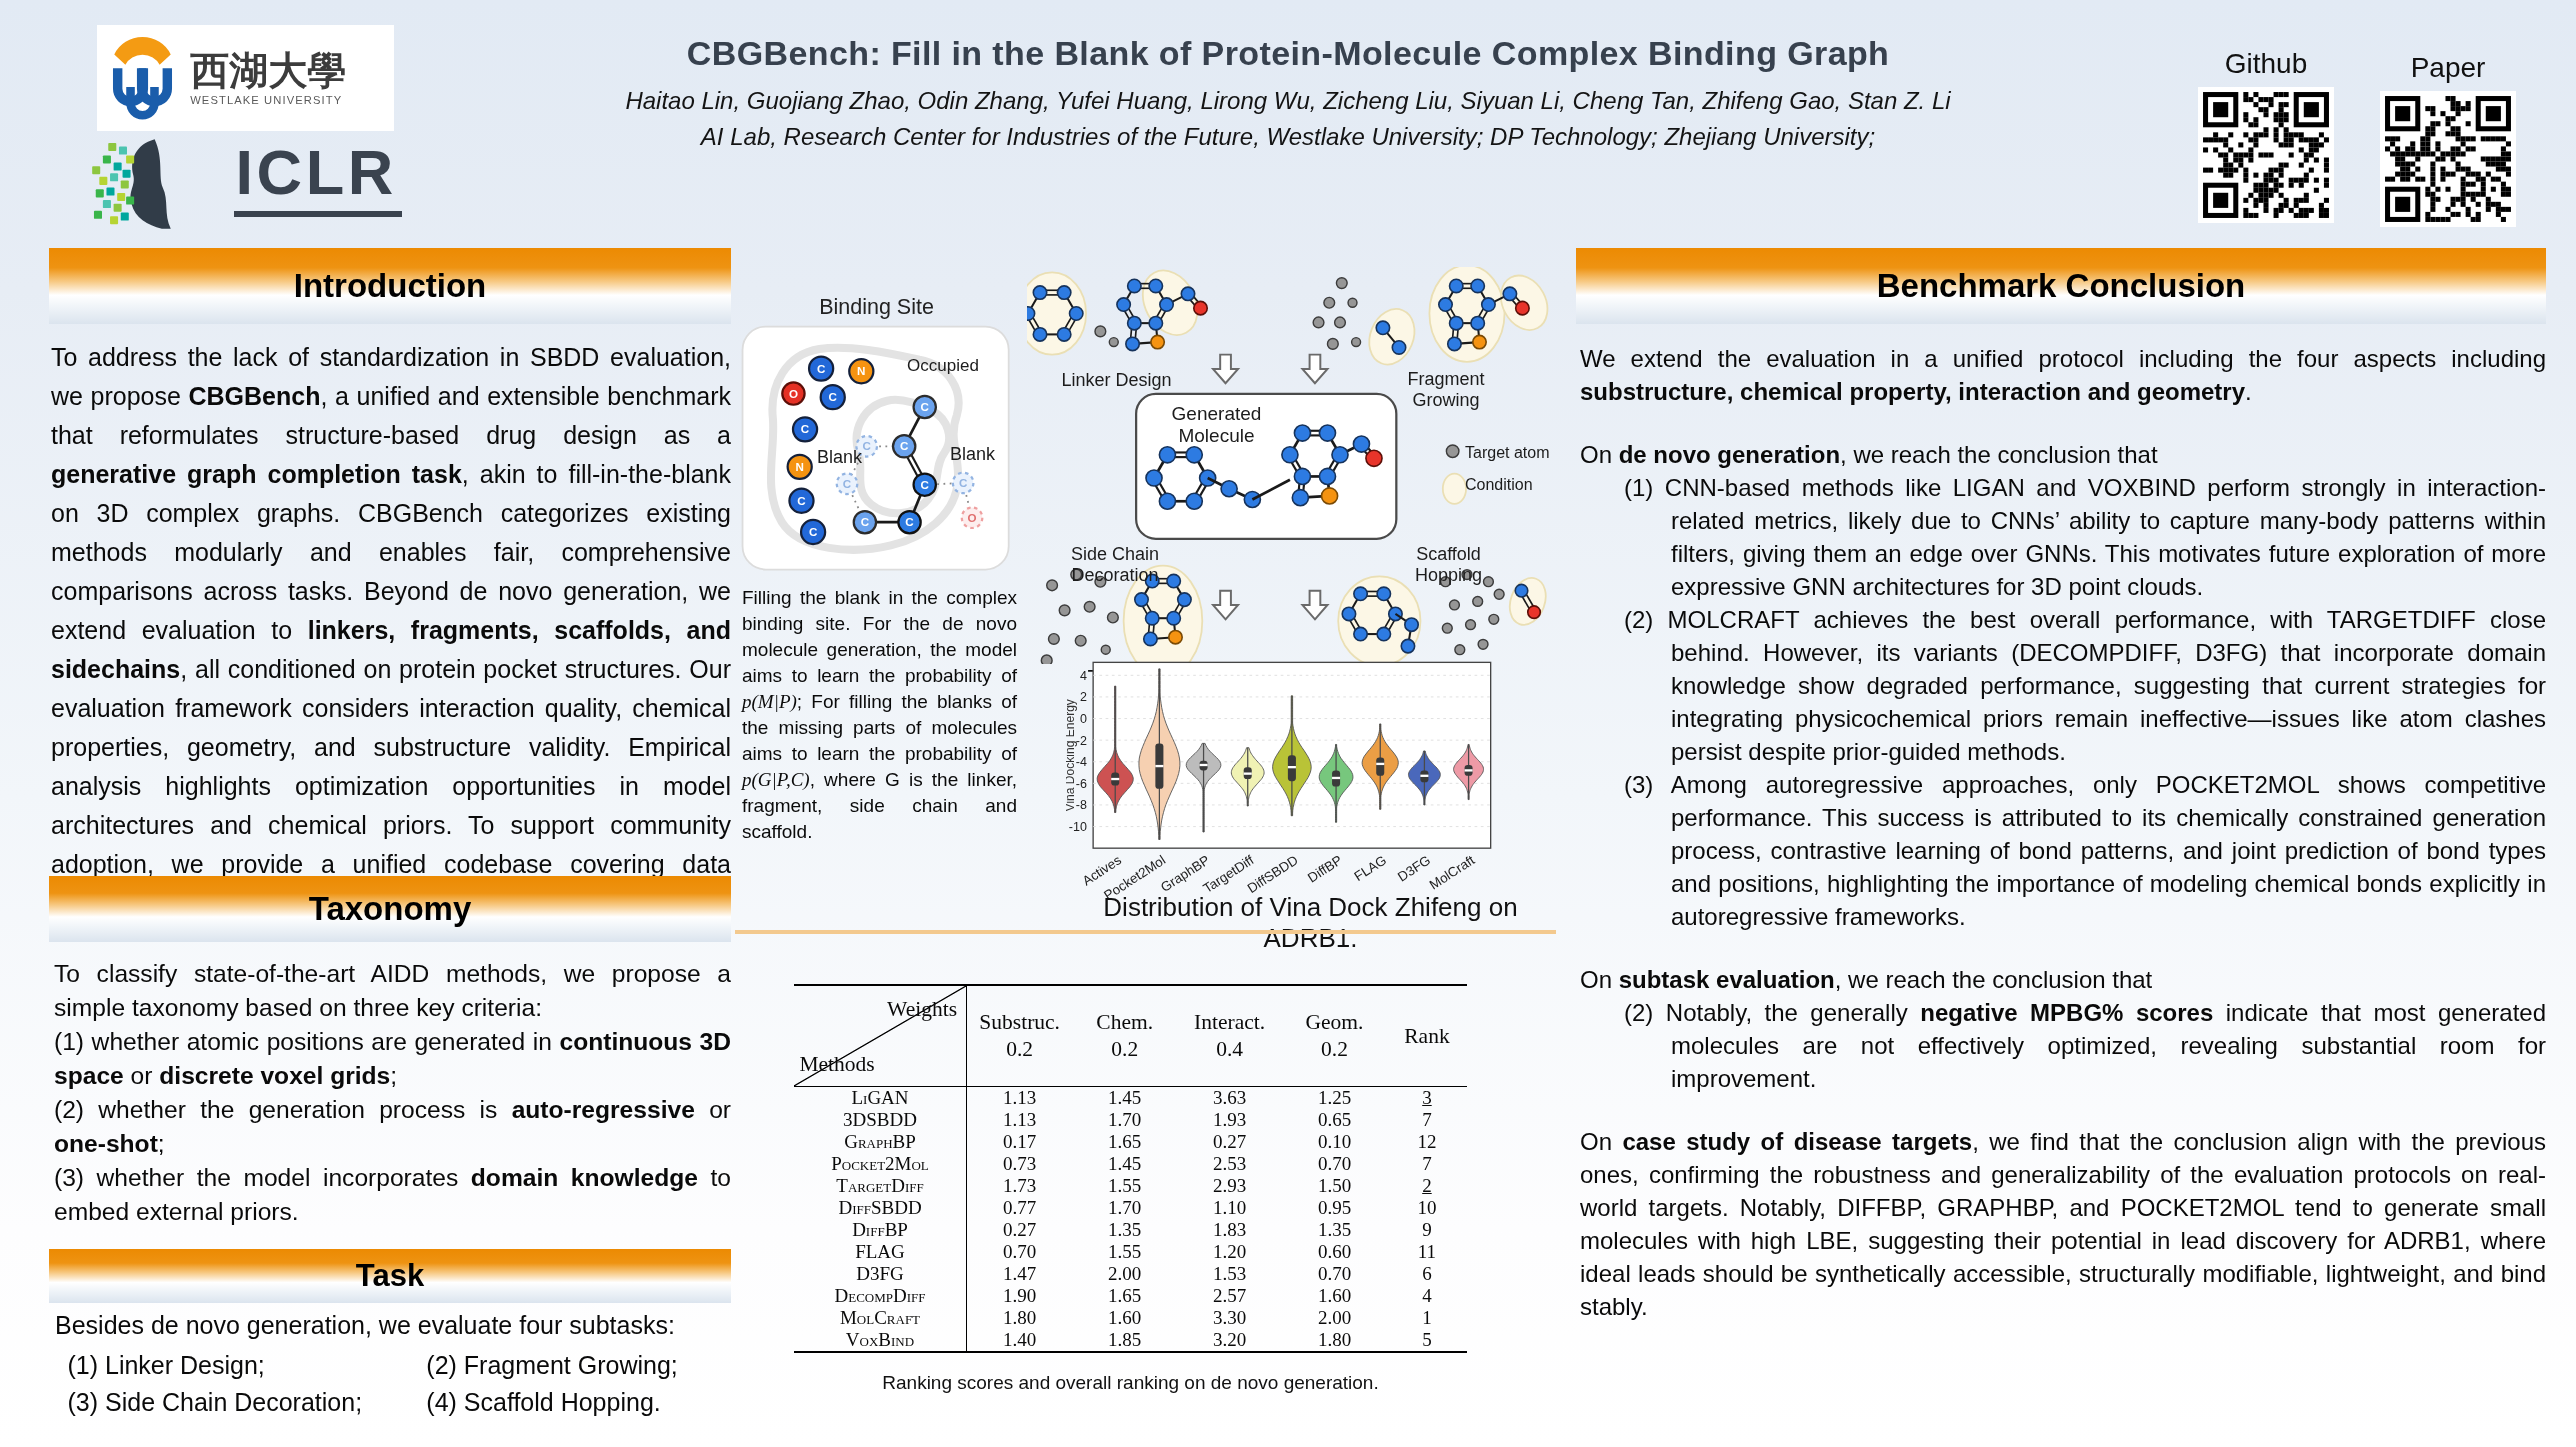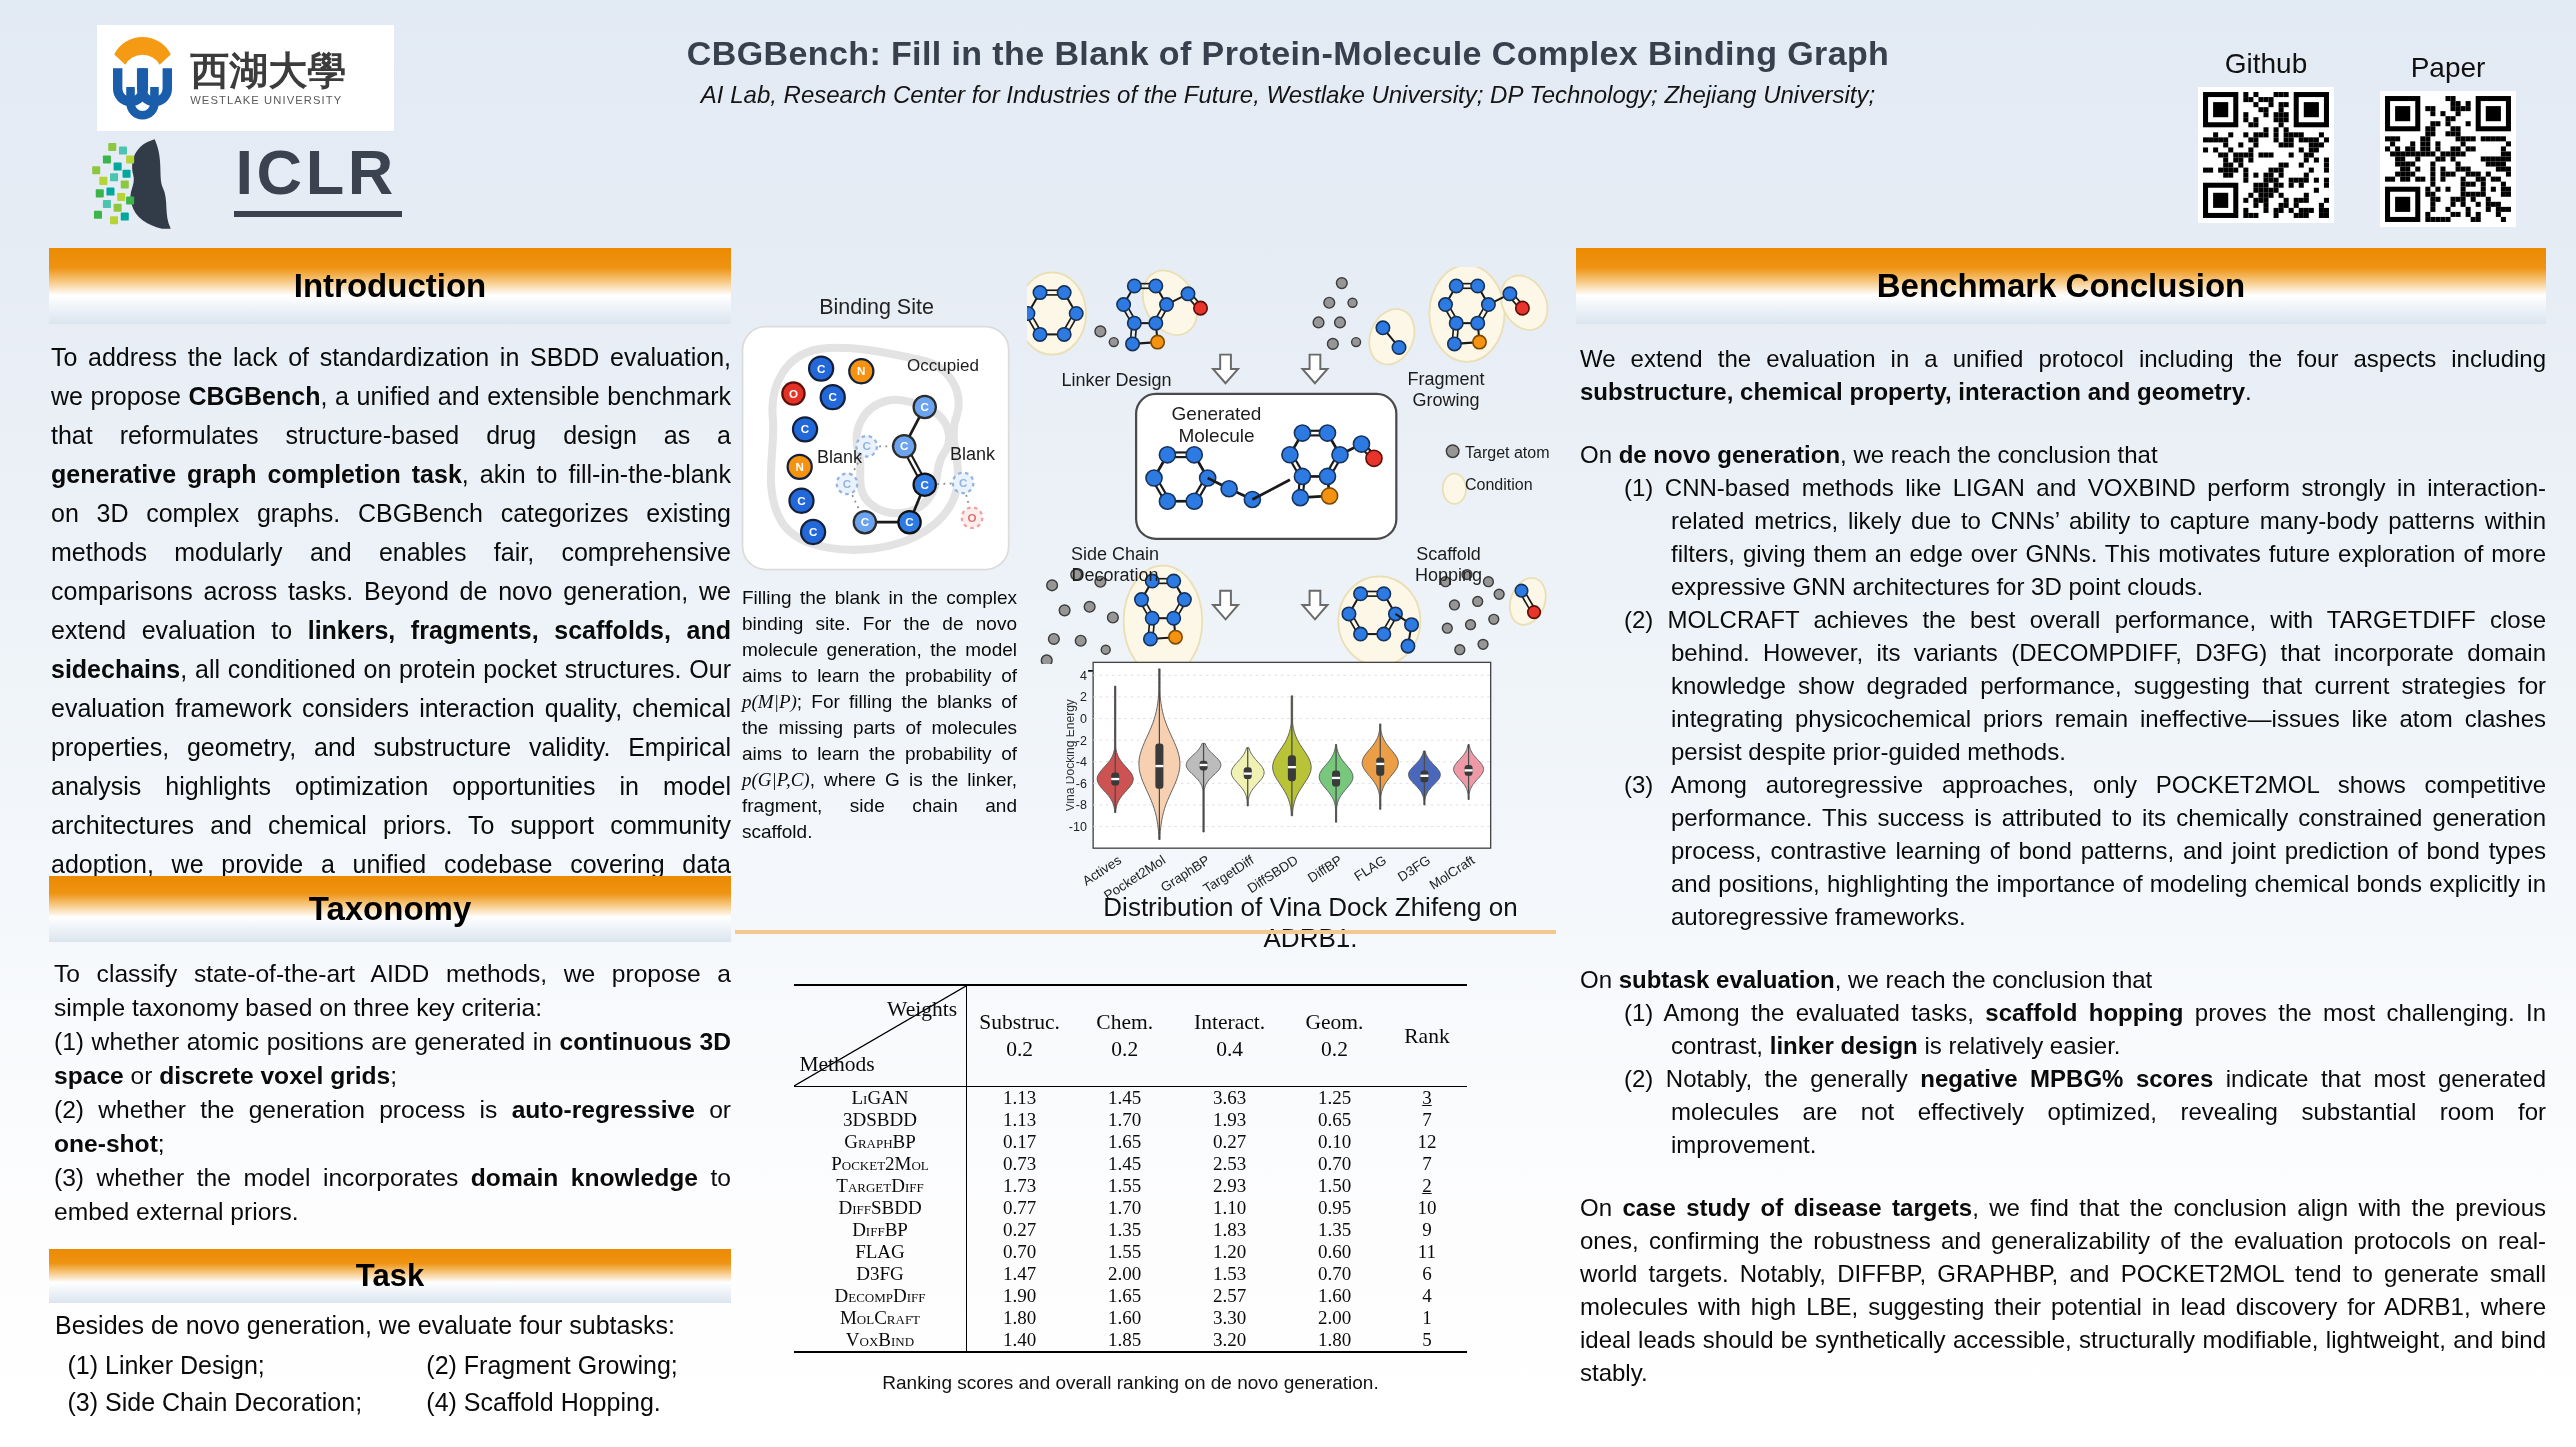--- a/index.html
+++ b/index.html
@@ -101,20 +101,21 @@
         <rect x="26" y="10" width="9" height="9" fill="#8dc63f" rx="1"></rect>
         <rect x="46" y="70" width="9" height="9" fill="#39b54a" rx="1"></rect>
         <rect x="40" y="88" width="9" height="9" fill="#00a79d" rx="1"></rect>
         <rect x="28" y="92" width="9" height="9" fill="#b6d433" rx="1"></rect>
       </svg>
     <div class="iclr-text">ICLR</div>
   </div>
 
   <div class="abs title-block">
     <div class="poster-title">CBGBench: Fill in the Blank of Protein-Molecule Complex Binding Graph</div>
+    <div class="poster-authors">Haitao Lin, Guojiang Zhao, Odin Zhang, Yufei Huang, Lirong Wu, Zicheng Liu, Siyuan Li, Cheng Tan, Zhifeng Gao, Stan Z. Li</div>
     <div class="poster-affil">AI Lab, Research Center for Industries of the Future, Westlake University; DP Technology; Zhejiang University;</div>
   </div>
 
   <div class="abs qr-group" style="left:2190px;top:16px;">
     <div class="qr-label">Github</div>
     <svg id="qr-github" viewBox="0 0 162 162">
         <rect x="0" y="0" width="162" height="162" fill="#fff"></rect>
         <rect x="54" y="6" width="6" height="6" fill="#000"></rect>
         <rect x="66" y="6" width="6" height="6" fill="#000"></rect>
         <rect x="90" y="6" width="6" height="6" fill="#000"></rect>
@@ -1026,19 +1027,18 @@
   </div>
   <div class="abs conc-body">
     <div>We extend the evaluation in a unified protocol including the four aspects including <b>substructure, chemical property, interaction and geometry</b>.</div>
     <div class="gap"></div>
     <div>On <b>de novo generation</b>, we reach the conclusion that</div>
     <div class="hang">(1) CNN-based methods like LIGAN and VOXBIND perform strongly in interaction-related metrics, likely due to CNNs’ ability to capture many-body patterns within filters, giving them an edge over GNNs. This motivates future exploration of more expressive GNN architectures for 3D point clouds.</div>
     <div class="hang">(2) MOLCRAFT achieves the best overall performance, with TARGETDIFF close behind. However, its variants (DECOMPDIFF, D3FG) that incorporate domain knowledge show degraded performance, suggesting that current strategies for integrating physicochemical priors remain ineffective—issues like atom clashes persist despite prior-guided methods.</div>
     <div class="hang">(3) Among autoregressive approaches, only POCKET2MOL shows competitive performance. This success is attributed to its chemically constrained generation process, contrastive learning of bond patterns, and joint prediction of bond types and positions, highlighting the importance of modeling chemical bonds explicitly in autoregressive frameworks.</div>
     <div class="gap"></div>
     <div>On <b>subtask evaluation</b>, we reach the conclusion that</div>
-    <div class="hang">(1) Among the evaluated tasks, <b>scaffold hopping</b> proves the most challenging. In contrast, <b>linker design</b> is relatively easier.</div>
     <div class="hang">(2) Notably, the generally <b>negative MPBG% scores</b> indicate that most generated molecules are not effectively optimized, revealing substantial room for improvement.</div>
     <div class="gap"></div>
     <div>On <b>case study of disease targets</b>, we find that the conclusion align with the previous ones, confirming the robustness and generalizability of the evaluation protocols on real-world targets. Notably, DIFFBP, GRAPHBP, and POCKET2MOL tend to generate small molecules with high LBE, suggesting their potential in lead discovery for ADRB1, where ideal leads should be synthetically accessible, structurally modifiable, lightweight, and bind stably.</div>
   </div>
 </div>
 
 
 </body></html>

